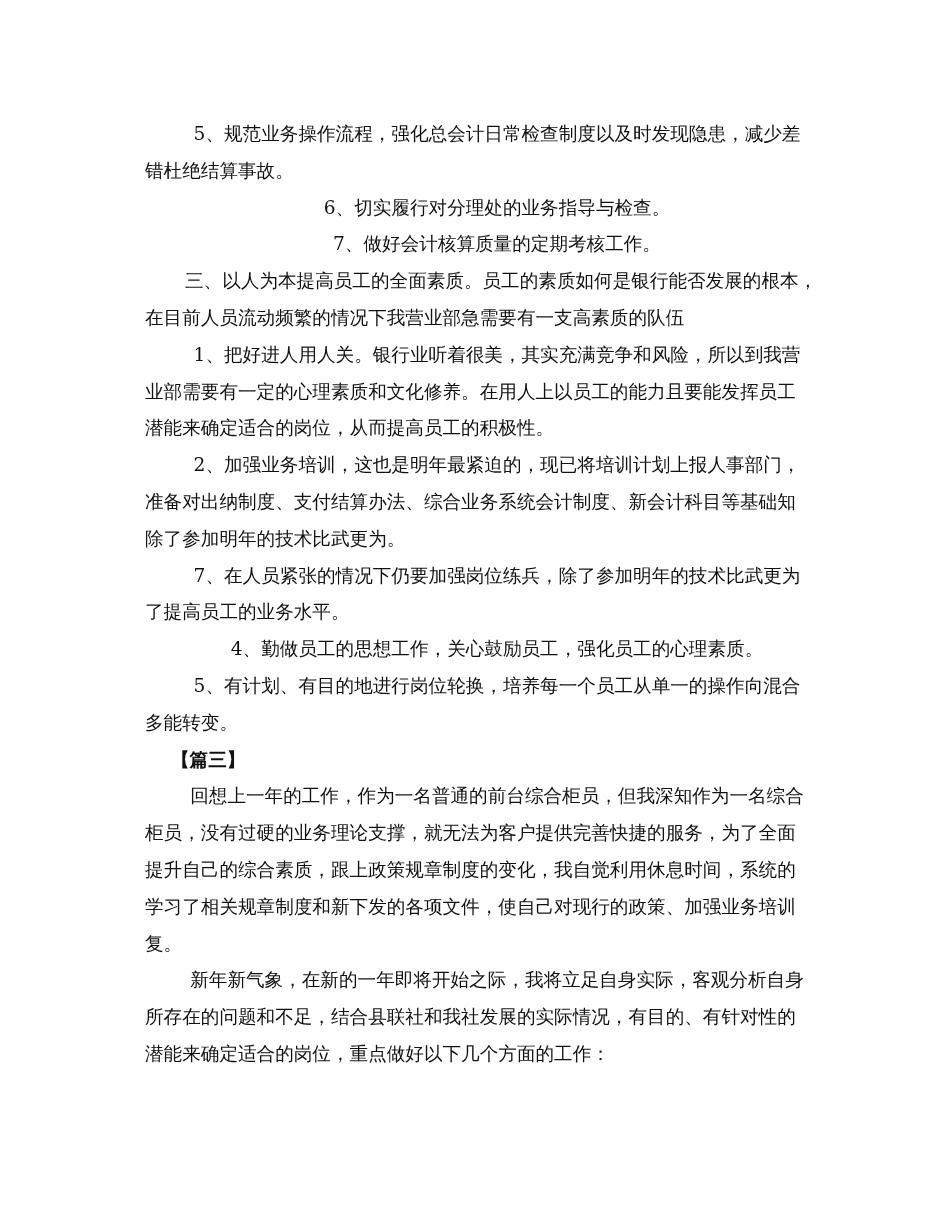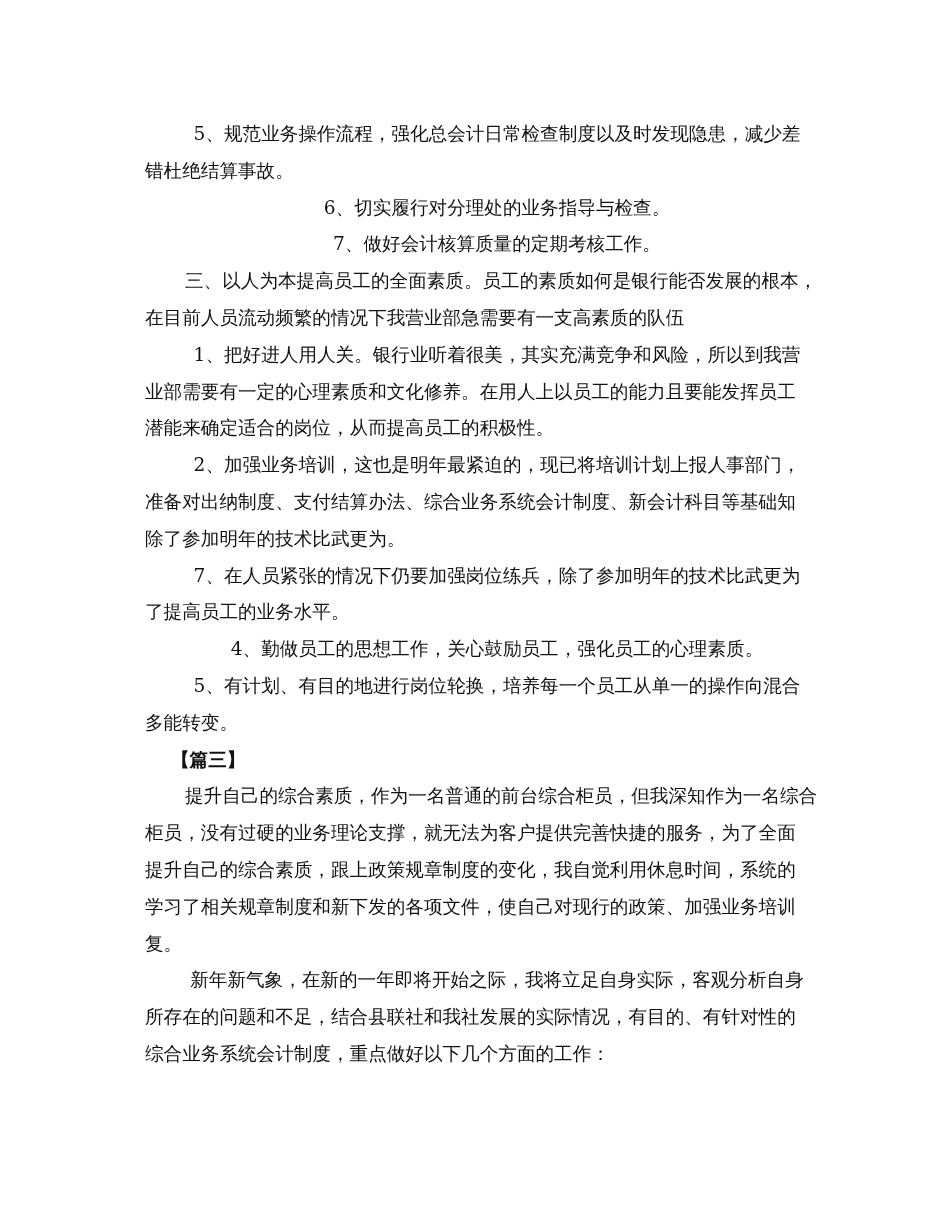--- a/index.html
+++ b/index.html
@@ -87,26 +87,26 @@
   <div class="para-block">
     <span class="line first">5、有计划、有目的地进行岗位轮换，培养每一个员工从单一的操作向混合</span>
     <span class="line">多能转变。</span>
   </div>
 
   <div class="para-block">
     <span class="line heading">【篇三】</span>
   </div>
 
   <div class="para-block">
-    <span class="line first">提升自己的综合素质，作为一名普通的前台综合柜员，但我深知作为一名综合</span>
+    <span class="line first">回想上一年的工作，作为一名普通的前台综合柜员，但我深知作为一名综合</span>
     <span class="line">柜员，没有过硬的业务理论支撑，就无法为客户提供完善快捷的服务，为了全面</span>
     <span class="line">提升自己的综合素质，跟上政策规章制度的变化，我自觉利用休息时间，系统的</span>
     <span class="line">学习了相关规章制度和新下发的各项文件，使自己对现行的政策、加强业务培训</span>
     <span class="line">复。</span>
   </div>
 
   <div class="para-block">
     <span class="line first">新年新气象，在新的一年即将开始之际，我将立足自身实际，客观分析自身</span>
     <span class="line">所存在的问题和不足，结合县联社和我社发展的实际情况，有目的、有针对性的</span>
-    <span class="line">综合业务系统会计制度，重点做好以下几个方面的工作：</span>
+    <span class="line">潜能来确定适合的岗位，重点做好以下几个方面的工作：</span>
   </div>
 
 </div>
 
 </body></html>

